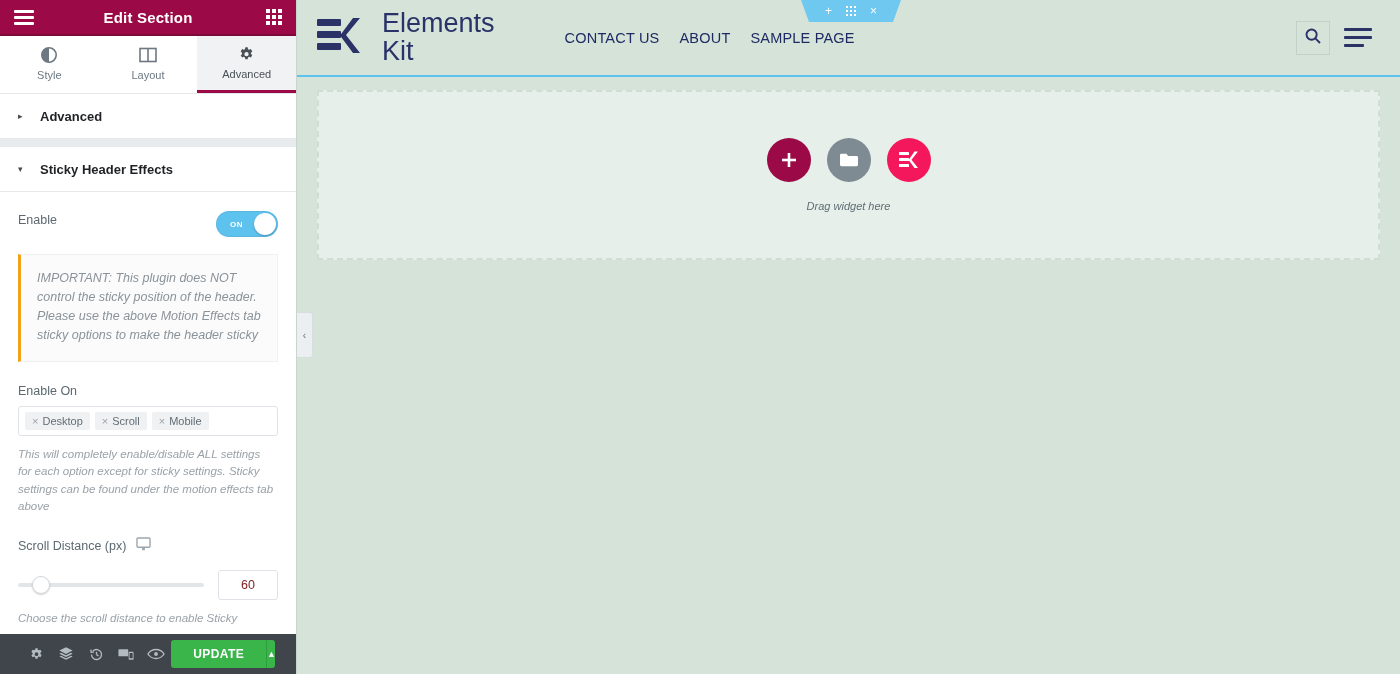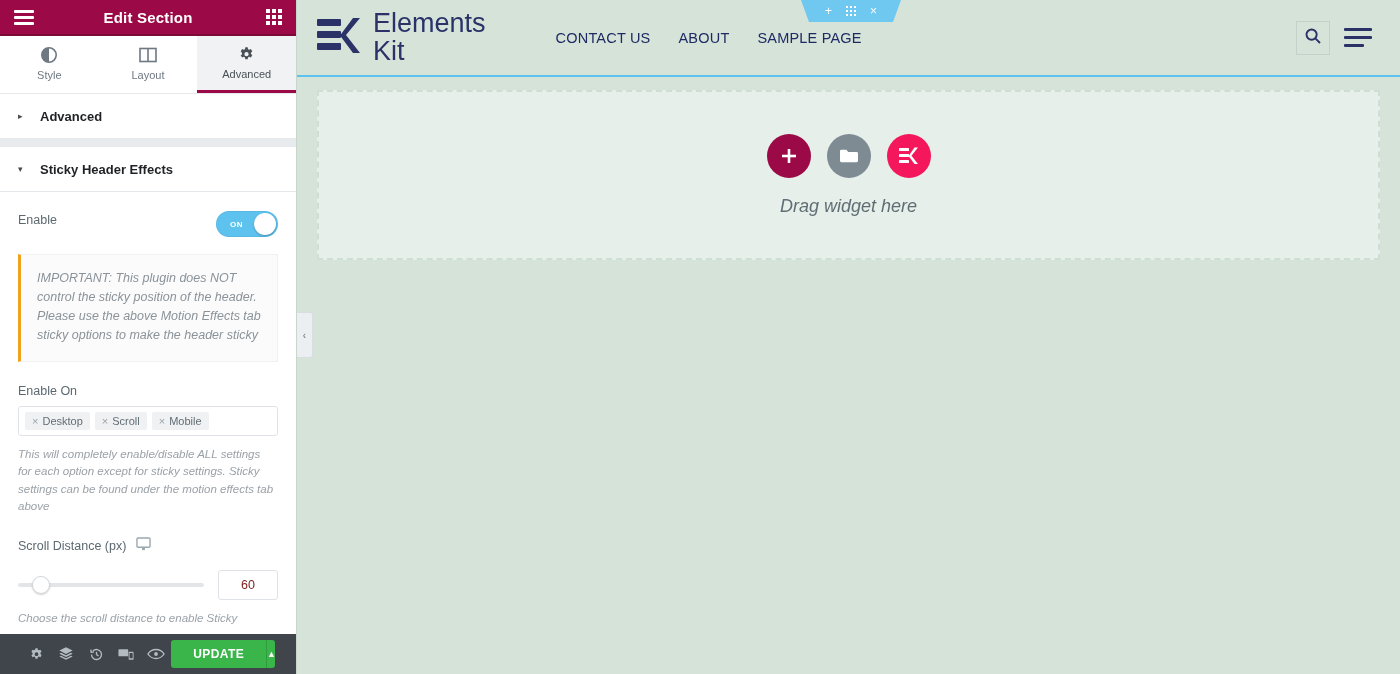--- a/index.html
+++ b/index.html
@@ -141,24 +141,24 @@
 
   
   .canvas { flex: 1 1 auto; position: relative; background: #d5e3d9; height:674px; }
 
   .site-header {
     height: 77px; background: #d5e3d9;
     display:flex; align-items:center; padding: 0 28px 0 18px;
     border-bottom: 2px solid #5ec2ee;
     position:relative;
   }
-  .logo { display:flex; align-items:center; gap: 8px; }
+  .logo { display:flex; align-items:center; gap: 17px; }
   .logo-text { color:#2b3268; font-size: 27px; line-height: 1.02; font-weight: normal; }
 
-  .nav { display:flex; align-items:center; gap: 28px; margin-left: 70px; }
+  .nav { display:flex; align-items:center; gap: 20px; margin-left: 70px; }
   .nav a {
     color:#1f2a63; font-size: 14.5px; letter-spacing:.2px; text-decoration:none; cursor:pointer;
   }
   .hdr-right { margin-left:auto; display:flex; align-items:center; gap: 14px; }
   .search-box {
     width:34px; height:34px; border:1px solid #c2d2c8; display:flex;
     align-items:center; justify-content:center; cursor:pointer;
   }
   .burger { width:28px; display:flex; flex-direction:column; gap:5px; cursor:pointer; }
   .burger i { display:block; height:3px; background:#2b3268; border-radius:1px; }
@@ -177,21 +177,21 @@
   .dropzone {
     position:absolute; left: 20px; top: 90px; right: 20px; height: 170px;
     background: #e6efe9; border: 2px dashed #cfded4;
     display:flex; flex-direction:column; align-items:center; justify-content:center; gap: 18px;
   }
   .circles { display:flex; gap: 16px; }
   .circ { width:44px; height:44px; border-radius:50%; display:flex; align-items:center; justify-content:center; cursor:pointer; }
   .c-add { background:#9b0a46; }
   .c-folder { background:#7f8b93; }
   .c-ek { background:#f4175b; }
-  .dz-text { font-size: 18px; font-style: italic; color:#5f6d74; }
+  .dz-text { font-size: 11px; font-style: italic; color:#5f6d74; }
 </style>
 </head>
 <body>
 
 <div id="app">
 
   <div class="panel">
 
     <div class="panel-header">
       <div class="icon-hamburger-panel">

